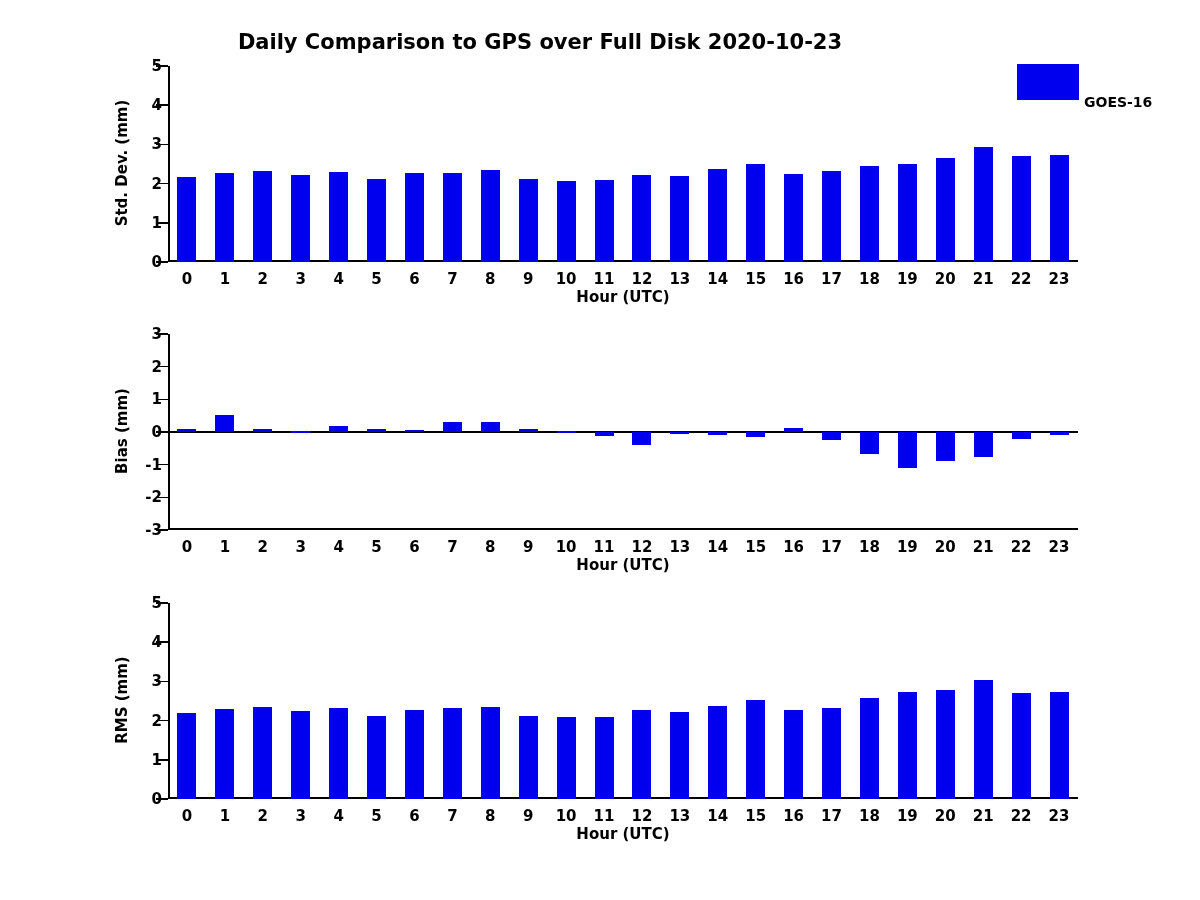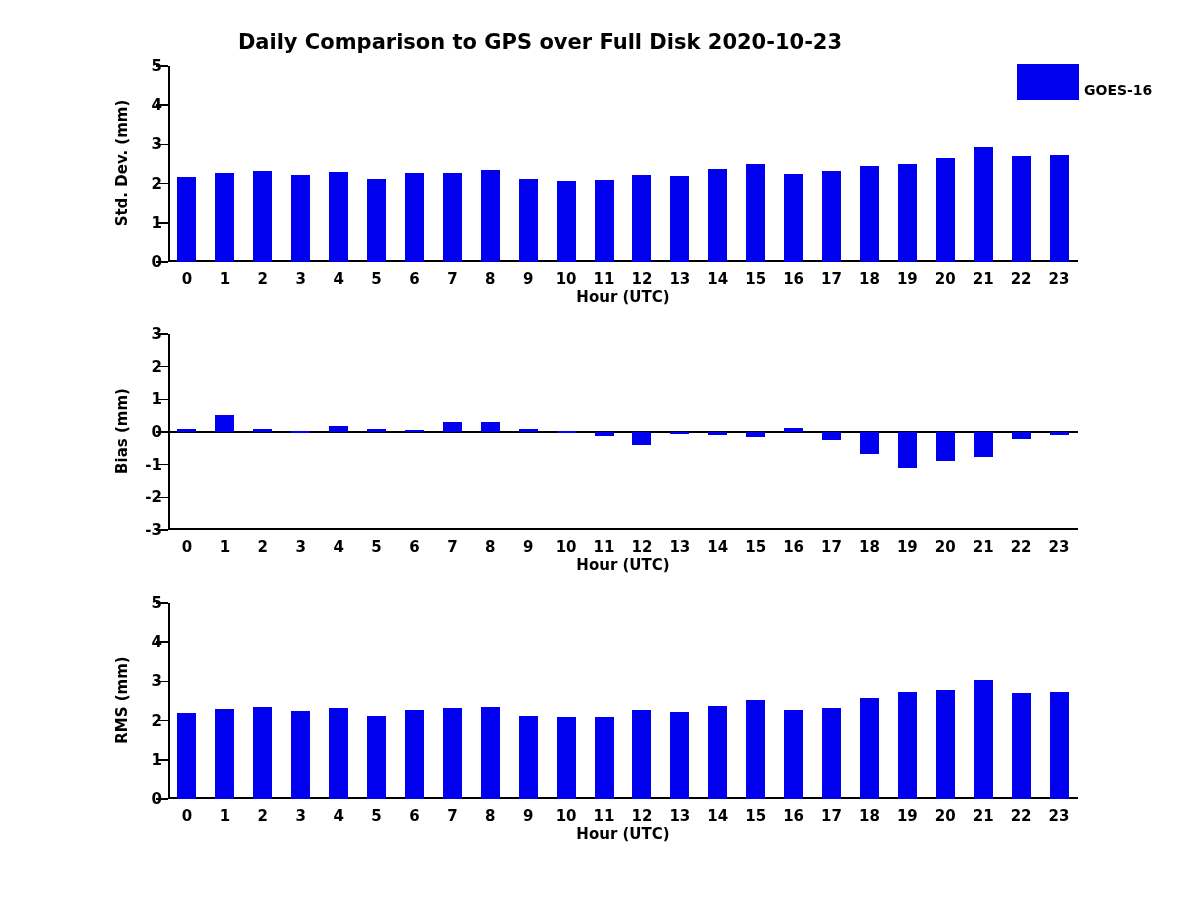--- a/index.html
+++ b/index.html
@@ -187,21 +187,21 @@
         <div class="bar" style="left: 843.625px; top: 89.768px; width: 19px; height: 106.232px; background: rgb(0, 0, 238);"></div>
         <div class="xtick-label" style="left: 853.125px;">22</div>
         <div class="bar" style="left: 881.542px; top: 88.984px; width: 19px; height: 107.016px; background: rgb(0, 0, 238);"></div>
         <div class="xtick-label" style="left: 891.042px;">23</div>
       </div>
     <div class="ylabel" id="ylab-std" style="width: 170px; left: -131px; top: 88px;">Std. Dev. (mm)</div>
     <div class="xlabel" id="xlab-std" style="top:222px;">Hour (UTC)</div>
   </div>
 
   <div class="legend-swatch" style="left:1017px; top:64px; width:62px; height:36px;"></div>
-  <div class="legend-label" style="left:1084px; top:82px;">GOES-16</div>
+  <div class="legend-label" style="left:1084px; top:94px;">GOES-16</div>
 
   <div class="panel" id="panel-bias" style="left:168px; top:334px; width:910px; height:196px;">
     <div class="plot-area" id="plot-bias">
       <div class="axis-line spine-left"></div>
       <div class="axis-line spine-bottom"></div>
     <div class="ytick" style="top: 195.2px;"></div>
         <div class="ytick-label" style="top: 196px;">-3</div>
         <div class="ytick" style="top: 162.533px;"></div>
         <div class="ytick-label" style="top: 163.333px;">-2</div>
         <div class="ytick" style="top: 129.867px;"></div>

